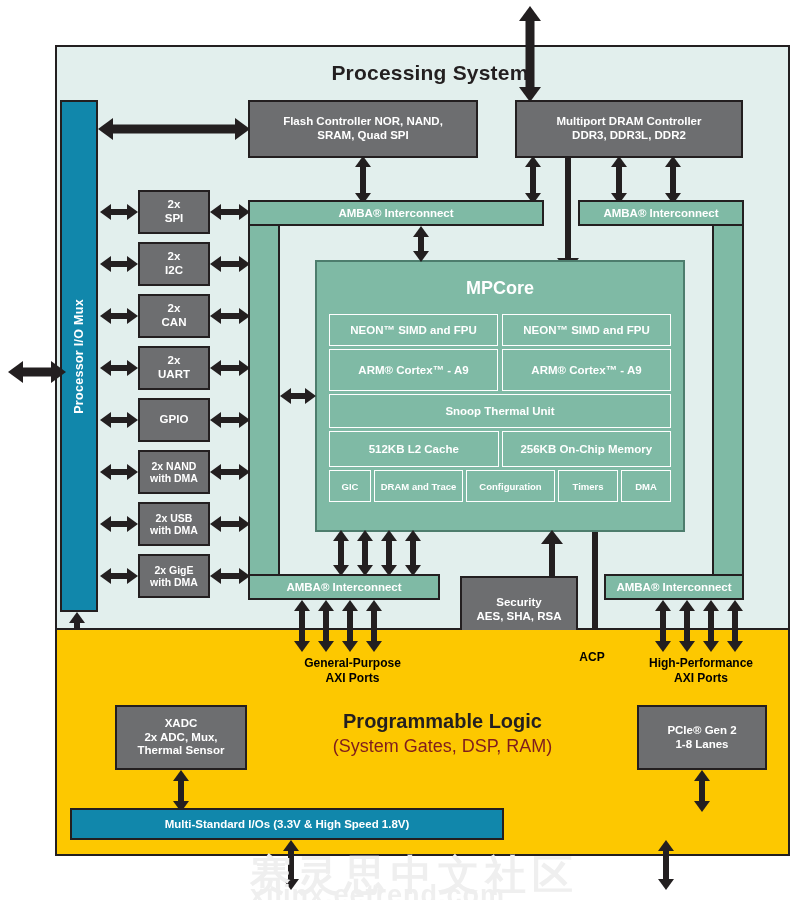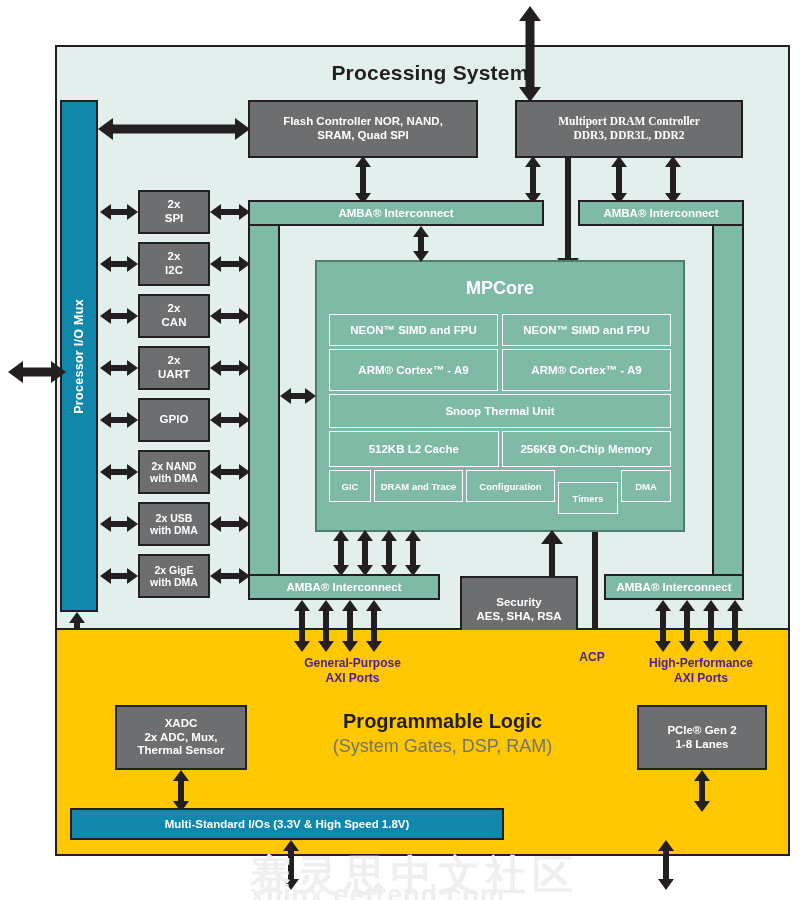--- a/index.html
+++ b/index.html
@@ -26,21 +26,21 @@
   .green-core{background:#7fbaa5;border:2px solid #4d7d6d;color:#ffffff;
               font-weight:bold;}
   .core-cell{background:#7fbaa5;border:1.5px solid #ffffff;color:#ffffff;
              font-weight:bold;}
 
   .title-ps{font-size:21px;font-weight:bold;color:#231f20;letter-spacing:.2px;}
   .title-pl{font-size:20px;font-weight:bold;color:#231f20;line-height:1.15;}
   .label-blk{font-size:11.5px;}
   .label-sm{font-size:10.5px;}
   .label-xs{font-size:9.5px;}
-  .port-label{font-size:12px;font-weight:bold;color:#4c1d95;line-height:1.25;
+  .port-label{font-size:12px;font-weight:bold;color:#000000;line-height:1.25;
               text-align:center;}
 
   
   .vert{writing-mode:vertical-rl;transform:rotate(180deg);
         font-size:12.5px;font-weight:bold;color:#ffffff;letter-spacing:.3px;}
 
   
   .arrow{position:absolute;}
   .arr-shaft-h{position:absolute;background:#231f20;height:6px;top:50%;
                transform:translateY(-50%);}
@@ -114,21 +114,21 @@
     <div class="head head-l big"></div>
       <div class="head head-r big"></div>
   </div>
 
   <div class="arrow" style="left:352px;top:156px;width:22px;height:48px;">
     <div class="arr-shaft-v" style="top:9px;bottom:9px;"></div>
     <div class="head head-u"></div>
       <div class="head head-d"></div>
   </div>
 
-  <div class="abs gray-box ctr label-blk" style="left:515px;top:100px;width:228px;height:58px;white-space:pre-line;font-family:Liberation Serif, serif;">Multiport DRAM Controller
+  <div class="abs gray-box ctr label-blk" style="left:515px;top:100px;width:228px;height:58px;white-space:pre-line;">Multiport DRAM Controller
 DDR3, DDR3L, DDR2</div>
 
   <div class="arrow" style="left:522px;top:156px;width:22px;height:48px;">
     <div class="arr-shaft-v" style="top:9px;bottom:9px;"></div>
     <div class="head head-u"></div>
       <div class="head head-d"></div>
   </div>
 
   <div class="abs" style="left:565px;top:156px;width:6px;height:110px;background:#231f20;"></div>
   <div class="abs" style="left:557px;top:258px;width:0;height:0;border-left:11px solid transparent;
@@ -283,21 +283,21 @@
 
       <div style="display:flex;gap:3px;margin-top:3px;">
         <div class="core-cell ctr label-blk" style="flex:1;height:34px;">512KB L2 Cache</div>
         <div class="core-cell ctr label-blk" style="flex:1;height:34px;">256KB On-Chip Memory</div>
       </div>
 
       <div style="display:flex;gap:3px;margin-top:3px;">
         <div class="core-cell ctr label-xs" style="flex:0 0 40px;height:30px;">GIC</div>
         <div class="core-cell ctr label-xs" style="flex:1;height:30px;">DRAM and Trace</div>
         <div class="core-cell ctr label-xs" style="flex:1;height:30px;">Configuration</div>
-        <div class="core-cell ctr label-xs" style="flex:0 0 58px;height:30px;margin-top:12px;">Timers</div>
+        <div class="core-cell ctr label-xs" style="flex:0 0 58px;height:30px;">Timers</div>
         <div class="core-cell ctr label-xs" style="flex:0 0 48px;height:30px;">DMA</div>
       </div>
     </div>
   </div>
 
   <div class="arrow" style="left:410px;top:226px;width:22px;height:36px;">
     <div class="arr-shaft-v" style="top:9px;bottom:9px;"></div>
     <div class="head head-u"></div>
       <div class="head head-d"></div>
   </div>
@@ -386,21 +386,21 @@
   <div class="arrow" style="left:724px;top:600px;width:22px;height:52px;">
     <div class="arr-shaft-v" style="top:9px;bottom:9px;"></div>
     <div class="head head-u"></div>
       <div class="head head-d"></div>
     </div>
 
   <div class="abs port-label" style="left:612px;top:656px;width:178px;white-space:pre-line;">High-Performance
 AXI Ports</div>
 
   <div class="abs ctr title-pl" style="left:300px;top:708px;width:285px;height:26px;">Programmable Logic</div>
-  <div class="abs ctr" style="left:300px;top:734px;width:285px;height:24px;font-size:18px;color:#737373;">(System Gates, DSP, RAM)</div>
+  <div class="abs ctr" style="left:300px;top:734px;width:285px;height:24px;font-size:18px;color:#7f1d1d;">(System Gates, DSP, RAM)</div>
 
   <div class="abs gray-box ctr label-blk" style="left:115px;top:705px;width:132px;height:65px;white-space:pre-line;">XADC
 2x ADC, Mux,
 Thermal Sensor</div>
   <div class="arrow" style="left:170px;top:770px;width:22px;height:42px;">
     <div class="arr-shaft-v" style="top:9px;bottom:9px;"></div>
     <div class="head head-u"></div>
       <div class="head head-d"></div>
     </div>
 

